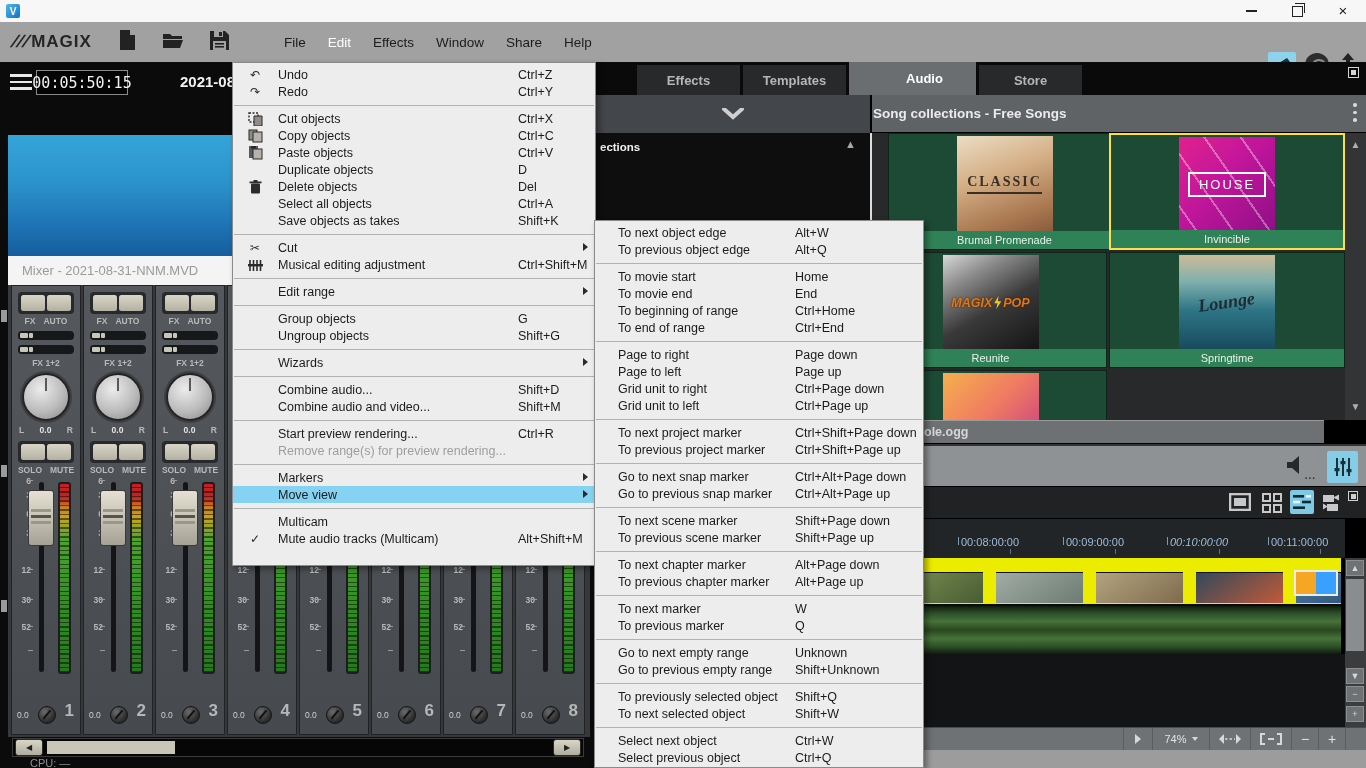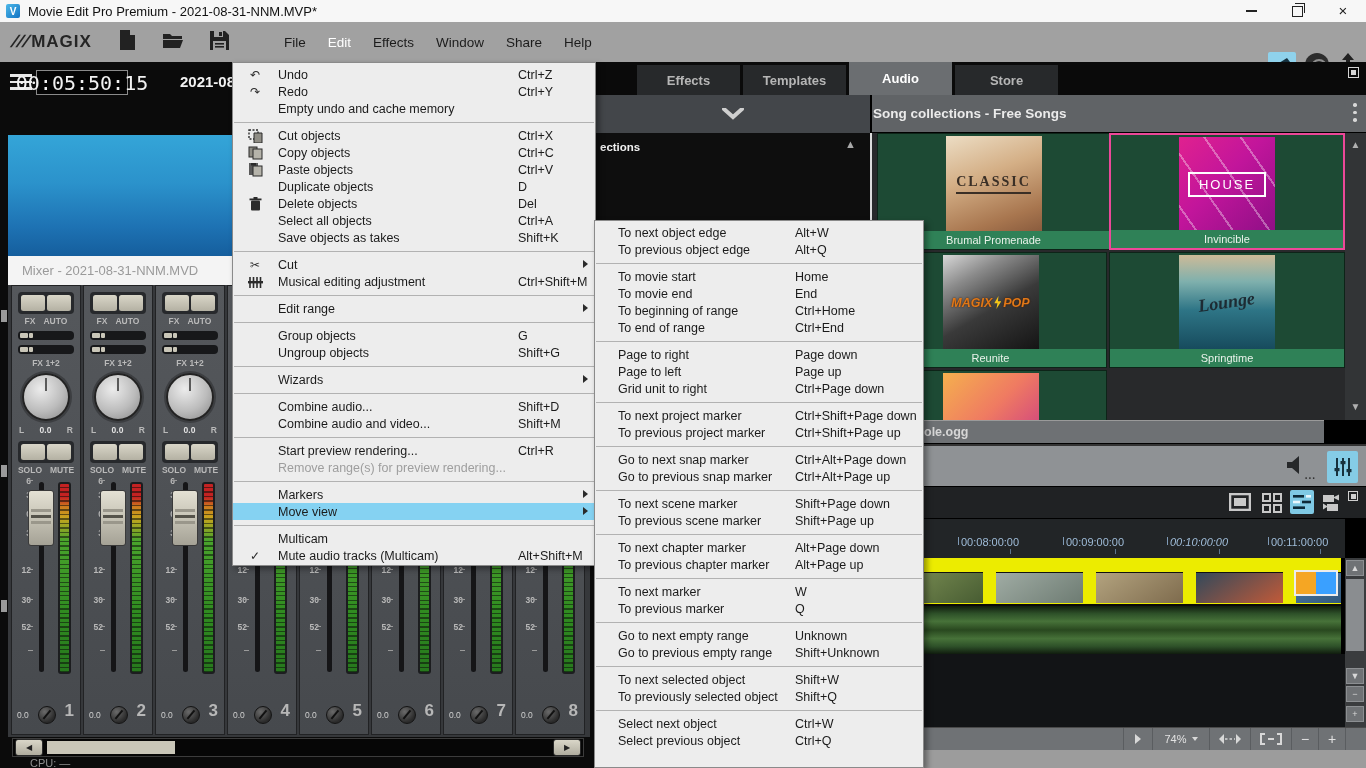--- a/index.html
+++ b/index.html
@@ -36,21 +36,21 @@
   #burn-btn{width:24px;height:24px;border-radius:50%;background:#2d2d2d;position:relative;}
   #burn-btn:before{content:"";position:absolute;left:6px;top:6px;width:12px;height:12px;border-radius:50%;
                border:2px solid #8f8f8f;}
   #burn-btn:after{content:"";position:absolute;left:10.5px;top:10.5px;width:3px;height:3px;border-radius:50%;background:#bbb;}
 
   
   #left-base{left:0;top:62px;width:596px;height:706px;background:#0b0b0b;}
   #hamburger{left:10px;top:74px;width:22px;}
   #hamburger div{height:2.5px;background:#e8e8e8;margin-bottom:4px;}
   #timecode{left:36px;top:70px;width:90px;height:23px;border:1px solid #8a8a8a;background:#040404;
-            color:#f2f2f2;font-family:"DejaVu Sans Mono",monospace;font-size:20px;
+            color:#f2f2f2;font-family:"DejaVu Sans Mono",monospace;font-size:15px;
             display:flex;align-items:center;justify-content:center;}
   #date-label{left:180px;top:73px;color:#f2f2f2;font-weight:bold;font-size:15px;}
   #preview-img{left:8px;top:135px;width:582px;height:121px;
      background:linear-gradient(180deg,#34a5d8 0%,#2b92cb 40%,#1e73b4 75%,#155e9d 100%);overflow:hidden;}
   #coast{position:absolute;right:0;bottom:0;width:120px;height:46px;
      background:linear-gradient(200deg,#3c5a46,#15281c);clip-path:polygon(100% 10%,100% 100%,12% 100%);}
   #surf{position:absolute;right:0;bottom:2px;width:90px;height:3px;background:rgba(255,255,255,.55);
      clip-path:polygon(100% 0,100% 100%,0 100%);}
 
   
@@ -122,37 +122,37 @@
   #move-view-submenu .mi-shortcut{position:absolute;left:200px;}
   .mi-arrow{position:absolute;right:7px;top:4px;width:0;height:0;border-left:5px solid #2b2b2b;
             border-top:4.5px solid transparent;border-bottom:4.5px solid transparent;}
   .mi-icon svg{vertical-align:middle;}
 
   
   #tabbar{left:596px;top:62px;width:770px;height:33px;background:#0a0a0a;display:flex;align-items:flex-end;}
   .tab{width:103px;height:30px;margin-right:3px;background:#27292b;color:#b6b6b6;font-weight:bold;
        font-size:13px;display:flex;align-items:center;justify-content:center;}
   .tab:first-child{margin-left:41px;}
-  .tab.active{background:#6b6e71;color:#fff;height:33px;}
+  .tab.active{background:#6b6e71;color:#fff;height:33px;padding-left:24px;}
   #tab-corner{right:7px;top:67px;width:9px;height:9px;border:1.5px solid #d5d5d5;position:absolute;}
   #tab-corner:before{content:"";position:absolute;left:2px;top:2px;right:2px;bottom:2px;background:#d5d5d5;}
 
   #cat-header{left:596px;top:95px;width:274px;height:38px;background:#43464a;display:flex;
               align-items:center;justify-content:center;}
   #cat-list{left:596px;top:133px;width:274px;height:287px;background:#0e0e0e;color:#f0f0f0;}
   #cat-partial{position:absolute;left:4px;top:8px;font-weight:bold;font-size:11.5px;}
   #cat-scroll-up{position:absolute;right:14px;top:5px;color:#a8a8a8;font-size:11px;}
 
   #coll-header{left:872px;top:95px;width:494px;height:37px;background:#606366;color:#ebebeb;
                font-weight:bold;font-size:13.5px;display:flex;align-items:center;padding-left:1px;box-sizing:border-box;}
   #coll-dots{position:absolute;right:10px;top:8px;width:3px;}
   #coll-dots i{display:block;width:3.5px;height:3.5px;border-radius:50%;background:#d8d8d8;margin-bottom:4px;}
   #coll-grid{left:870px;top:133px;width:475px;height:287px;background:#28292b;border-left:2px solid #dcdcdc;overflow:hidden;}
   .song-card{position:absolute;background:#1d4a34;box-sizing:border-box;border:1px solid #0d2418;}
-  .song-card.selected{border:2px solid #ec4899;}
+  .song-card.selected{border:2px solid #fde047;}
   .card-art{position:absolute;left:50%;top:2px;margin-left:-48px;width:96px;height:95px;
             display:flex;align-items:center;justify-content:center;overflow:hidden;}
   .card-label{position:absolute;left:0;bottom:0;width:100%;height:18px;background:#2f8157;color:#e9f2ea;
             font-size:11px;display:flex;align-items:center;justify-content:center;}
   .art-classic{background:linear-gradient(160deg,#ecddc4 0%,#d4af86 40%,#a8764f 80%,#8a5c3e 100%);}
   .art-classic .art-title{color:#3a2f26;font-family:"Liberation Serif",serif;font-weight:bold;
             letter-spacing:2px;font-size:14px;border-bottom:2px solid #3a2f26;padding-bottom:2px;}
   .art-house{background:linear-gradient(135deg,#e0218f 0%,#c2159b 45%,#8e0f86 100%);position:relative;}
   .art-house:before{content:"";position:absolute;inset:0;
       background:repeating-linear-gradient(55deg,rgba(255,255,255,0) 0 14px,rgba(255,255,255,.35) 14px 16px,rgba(255,255,255,0) 16px 30px);}
@@ -206,21 +206,20 @@
   #zoom-label-seg{width:56px;gap:5px;}
   .caret-down{width:0;height:0;border-top:4px solid #d8d8d8;border-left:3.5px solid transparent;border-right:3.5px solid transparent;}
   #status-strip{left:596px;top:750px;width:770px;height:18px;background:#9c9c9c;}
   .tri-right{width:0;height:0;border-left:6px solid #d8d8d8;border-top:5px solid transparent;border-bottom:5px solid transparent;}
 </style>
 </head>
 <body>
 
 <div class="abs" id="titlebar">
   <div id="app-icon">V</div>
-  <span>Movie Edit Pro Premium - 2021-08-31-NNM.MVP*</span>
   <div id="win-controls">
     <div class="winbtn">
         <div class="min-glyph"></div>
       </div>
     <div class="winbtn">
         <div class="restore-glyph"></div>
       </div>
     <div class="winbtn close-glyph">×</div>
   </div>
 </div>
@@ -825,21 +824,21 @@
 
 <div class="abs" id="coll-header">
   <span>Song collections - Free Songs</span>
   <div id="coll-dots">
       <i></i>
       <i></i>
       <i></i>
     </div>
 </div>
 <div class="abs" id="coll-grid">
-    <div class="song-card" style="left: 5px; top: 0px; width: 233px; height: 117px;">
+    <div class="song-card" style="left: 16px; top: 0px; width: 233px; height: 117px;">
       <div class="card-art art-classic">
         <span class="art-title">CLASSIC</span>
       </div>
       <div class="card-label">Brumal Promenade</div>
     </div>
     <div class="song-card selected" style="left: 237px; top: 0px; width: 236px; height: 117px;">
       <div class="card-art art-house">
         <div class="house-box"><span class="art-title">HOUSE</span></div>
       </div>
       <div class="card-label">Invincible</div>
@@ -1010,25 +1009,20 @@
     <div class="menu-item">
       <span class="mi-icon">↶</span>
       <span class="mi-label">Undo</span>
       <span class="mi-shortcut">Ctrl+Z</span>
     </div>
     <div class="menu-item">
       <span class="mi-icon">↷</span>
       <span class="mi-label">Redo</span>
       <span class="mi-shortcut">Ctrl+Y</span>
     </div>
-    <div class="menu-item">
-      <span class="mi-icon"></span>
-      <span class="mi-label">Empty undo and cache memory</span>
-      <span class="mi-shortcut"></span>
-    </div>
     <div class="menu-sep"></div>
     <div class="menu-item">
       <span class="mi-icon"><svg width="15" height="14" viewBox="0 0 15 14">
           <rect x="1" y="1" width="9" height="9" fill="none" stroke="#2b2b2b" stroke-width="1.4" stroke-dasharray="2 1.5"></rect>
           <path d="M6 4 h8 v10 h-8 z" fill="#8f8d85" stroke="#2b2b2b"></path>
         </svg></span>
       <span class="mi-label">Cut objects</span>
       <span class="mi-shortcut">Ctrl+X</span>
     </div>
     <div class="menu-item">
@@ -1196,20 +1190,24 @@
       <span class="mi-shortcut">Page down</span>
     </div>
     <div class="menu-item">
       <span class="mi-label">Page to left</span>
       <span class="mi-shortcut">Page up</span>
     </div>
     <div class="menu-item">
       <span class="mi-label">Grid unit to right</span>
       <span class="mi-shortcut">Ctrl+Page down</span>
     </div>
+    <div class="menu-item">
+      <span class="mi-label">Grid unit to left</span>
+      <span class="mi-shortcut">Ctrl+Page up</span>
+    </div>
     <div class="menu-sep"></div>
     <div class="menu-item">
       <span class="mi-label">To next project marker</span>
       <span class="mi-shortcut">Ctrl+Shift+Page down</span>
     </div>
     <div class="menu-item">
       <span class="mi-label">To previous project marker</span>
       <span class="mi-shortcut">Ctrl+Shift+Page up</span>
     </div>
     <div class="menu-sep"></div>
@@ -1252,27 +1250,27 @@
     <div class="menu-item">
       <span class="mi-label">Go to next empty range</span>
       <span class="mi-shortcut">Unknown</span>
     </div>
     <div class="menu-item">
       <span class="mi-label">Go to previous empty range</span>
       <span class="mi-shortcut">Shift+Unknown</span>
     </div>
     <div class="menu-sep"></div>
     <div class="menu-item">
+      <span class="mi-label">To previously selected object</span>
+      <span class="mi-shortcut">Shift+Q</span>
+    </div>
+    <div class="menu-item">
       <span class="mi-label">To next selected object</span>
       <span class="mi-shortcut">Shift+W</span>
     </div>
-    <div class="menu-item">
-      <span class="mi-label">To previously selected object</span>
-      <span class="mi-shortcut">Shift+Q</span>
-    </div>
     <div class="menu-sep"></div>
     <div class="menu-item">
       <span class="mi-label">Select next object</span>
       <span class="mi-shortcut">Ctrl+W</span>
     </div>
     <div class="menu-item">
       <span class="mi-label">Select previous object</span>
       <span class="mi-shortcut">Ctrl+Q</span>
     </div>
   </div>

